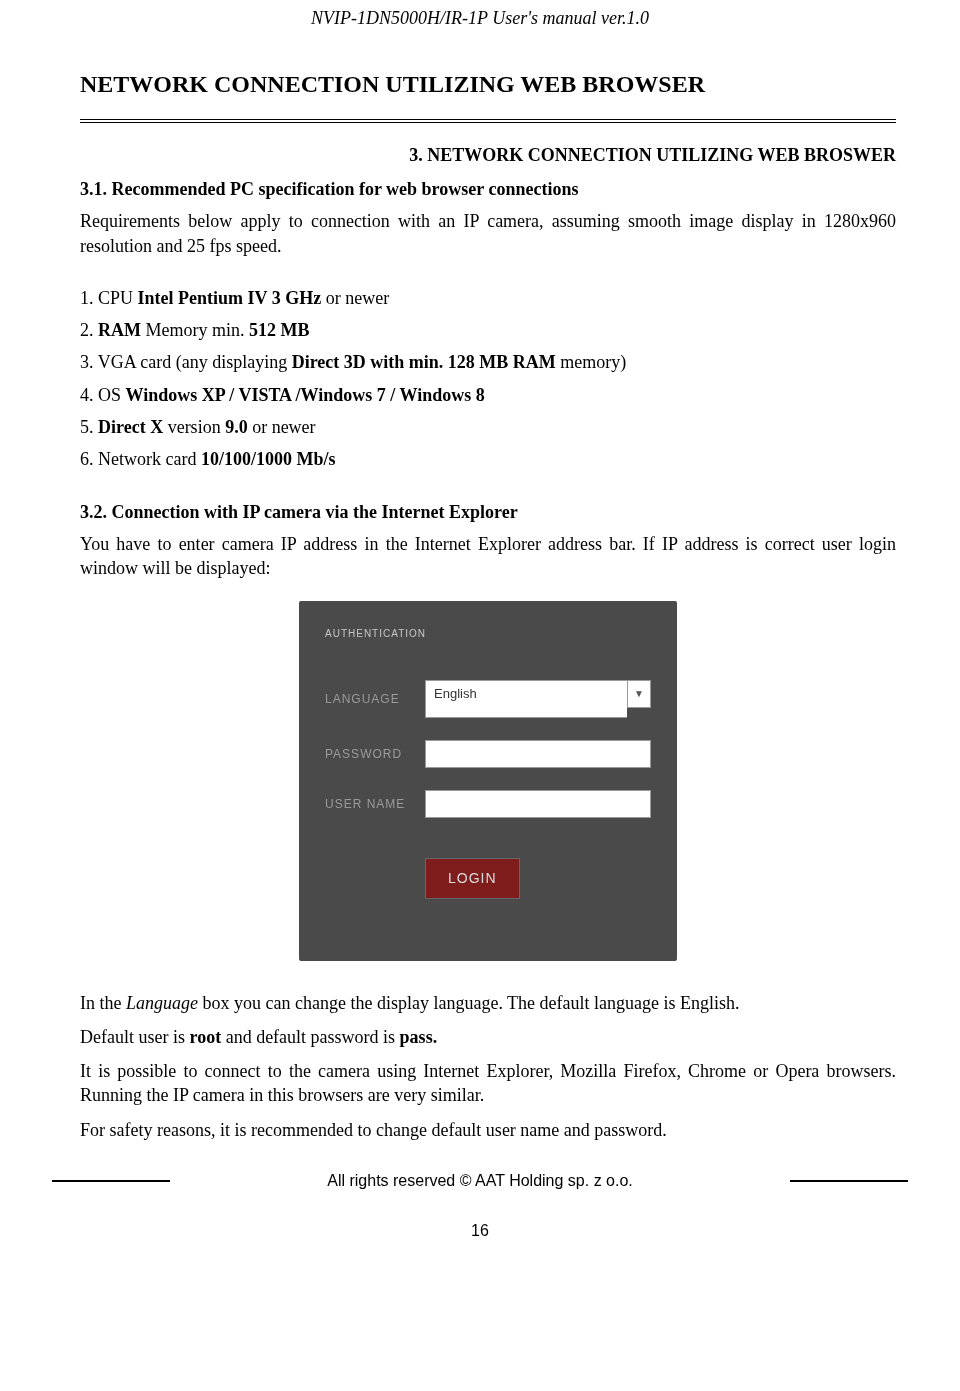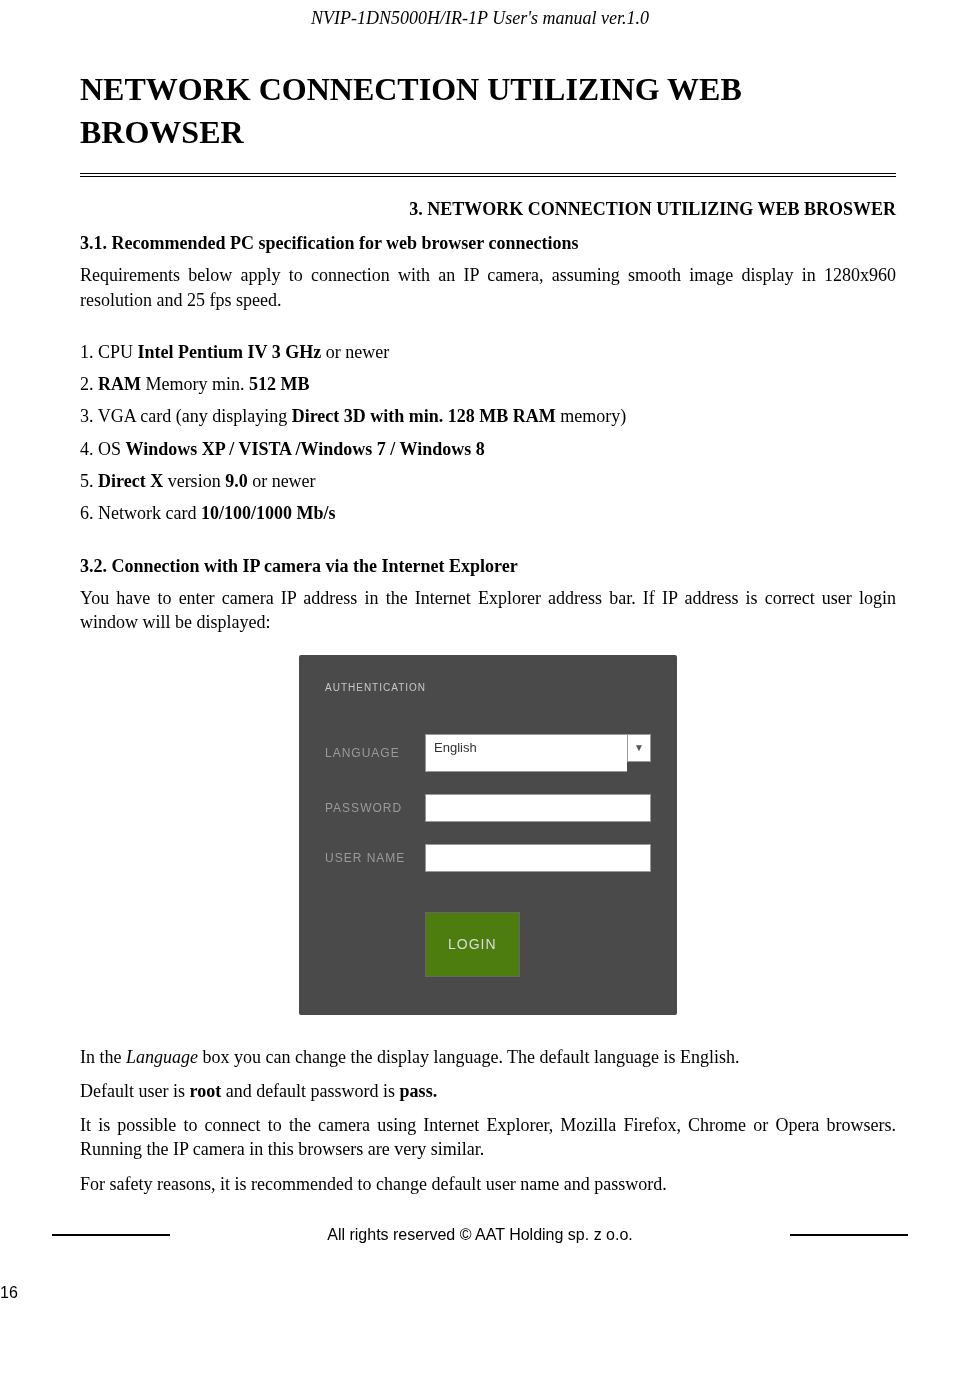--- a/index.html
+++ b/index.html
@@ -17,21 +17,21 @@
       font-style: italic;
       font-size: 18px;
       padding: 6px 0 14px;
     }
     .content {
       padding: 0 64px 0 80px;
       position: relative;
     }
     .main-title {
       font-weight: bold;
-      font-size: 32px;
+      font-size: 24px;
       margin-top: 24px;
       margin-bottom: 18px;
     }
     .double-rule {
       border-top: 4px double #000;
       margin-bottom: 20px;
     }
     .section-heading {
       font-weight: bold;
       margin-bottom: 10px;
@@ -103,24 +103,24 @@
       background: #fff;
       border: 1px solid #999;
       height: 28px;
       flex: 1;
       padding: 4px 8px;
       font-size: 13px;
     }
     .auth-login {
       margin-left: 100px;
       margin-top: 18px;
-      background: #4d7c0f;
+      background: #7f1d1d;
       border: 1px solid #666;
       color: #dcdcdc;
-      padding: 22px 22px;
+      padding: 10px 22px;
       font-size: 14px;
       letter-spacing: 1px;
       display: inline-block;
     }
     .italic { font-style: italic; }
     .footer {
       margin-top: 28px;
       padding: 0 52px;
     }
     .footer-line {
@@ -134,22 +134,22 @@
       flex: 0 0 118px;
     }
     .footer-gap { flex: 0 0 40px; }
     .footer-text {
       flex: 1;
       text-align: center;
       font-family: Arial, Helvetica, sans-serif;
       font-size: 16px;
     }
     .page-num {
-      text-align: left;
-      margin-top: 36px;
+      text-align: center;
+      margin-top: 28px;
       font-family: Arial, Helvetica, sans-serif;
       font-size: 16px;
     }
     .mb-lg { margin-bottom: 28px; }
   </style>
 </head>
 <body>
 
 <div class="page-header">NVIP-1DN5000H/IR-1P User's manual ver.1.0</div>
 

